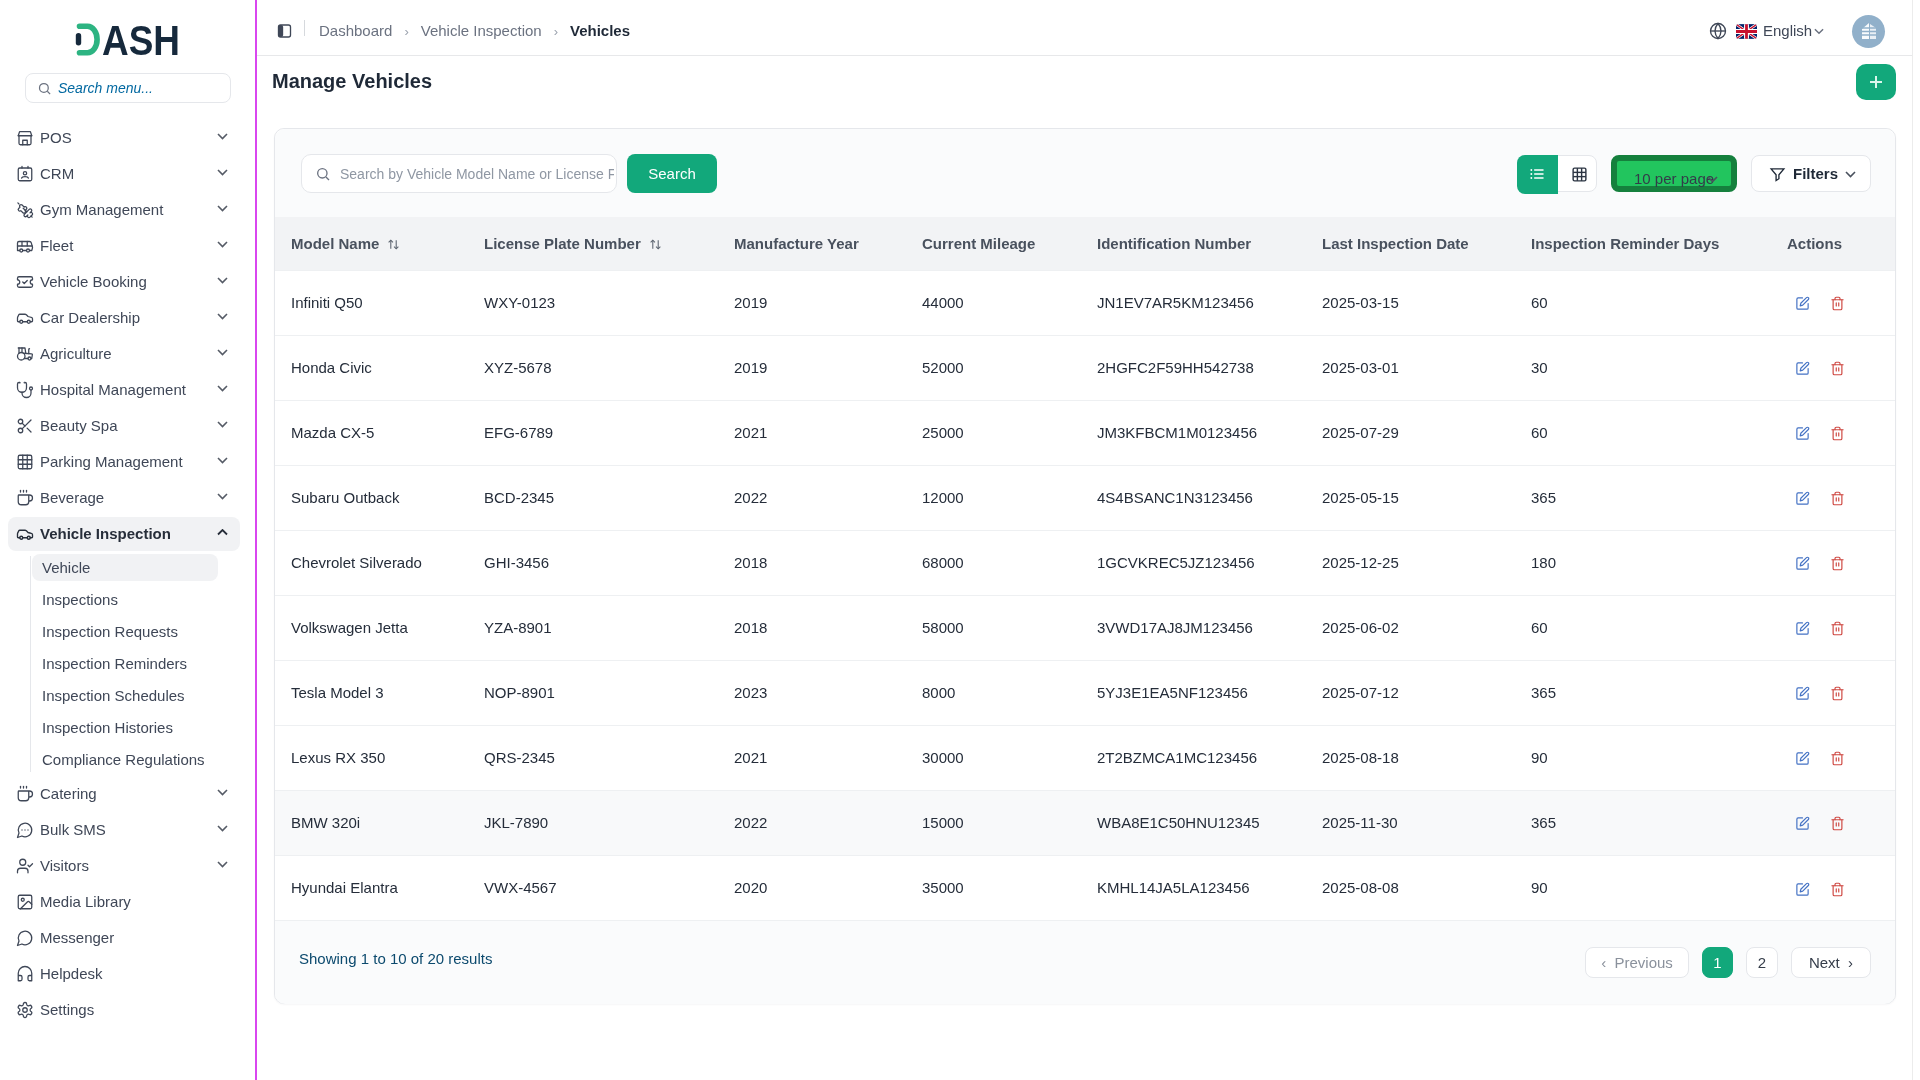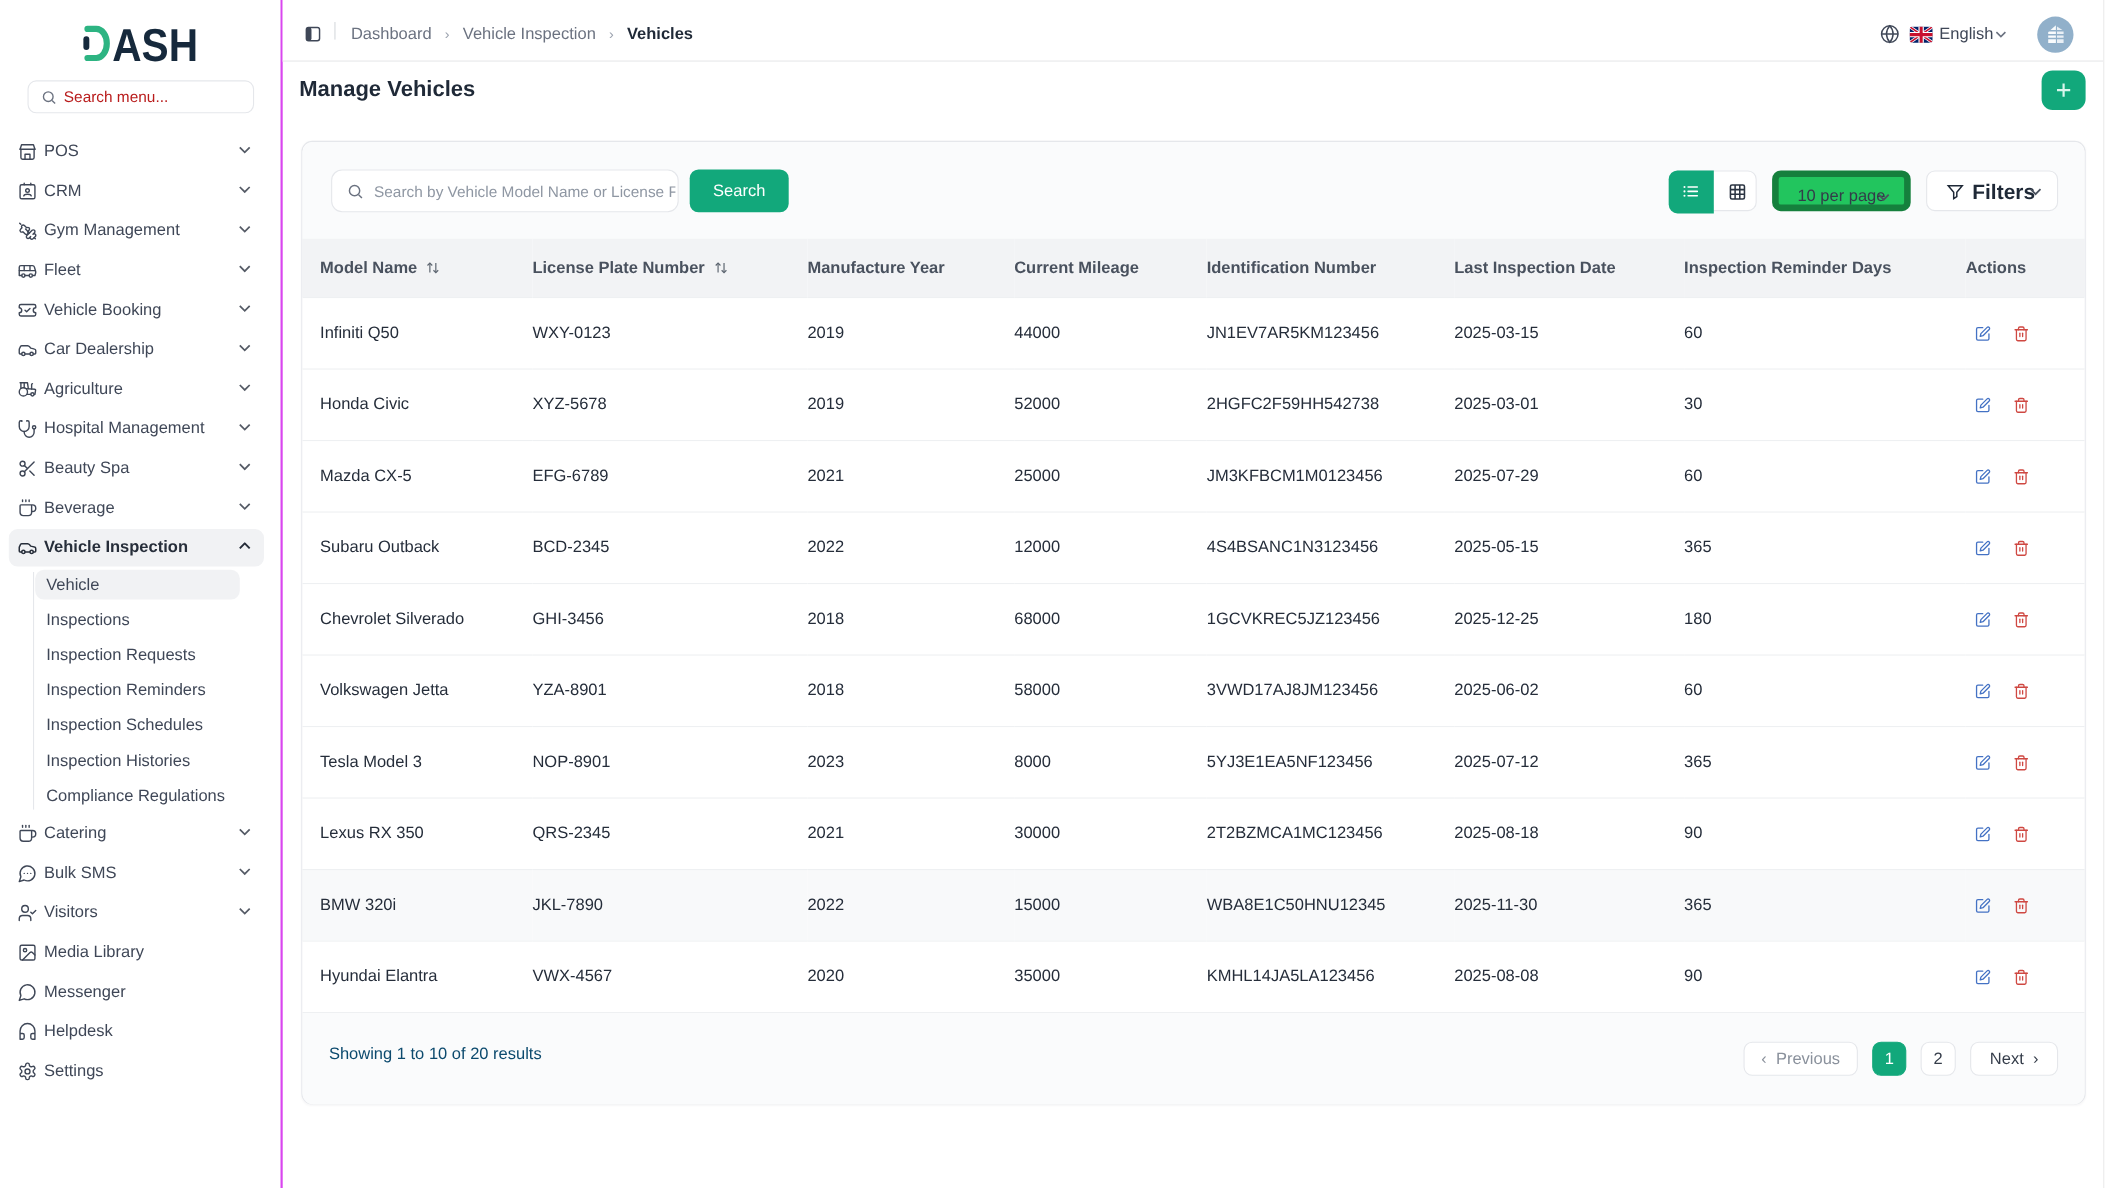--- a/index.html
+++ b/index.html
@@ -4,21 +4,21 @@
 <style>
   * { margin:0; padding:0; box-sizing:border-box; }
   html,body { width:1920px; height:1080px; overflow:hidden; background:#fff;
     font-family:"Liberation Sans", sans-serif; }
   .sidebar { position:absolute; left:0; top:0; width:257px; height:1080px;
     border-right:2px solid #d946ef; background:#fff; }
   .logo { position:absolute; left:0; top:14px; width:256px; height:50px; }
   .s-search { position:absolute; left:25px; top:73px; width:206px; height:30px;
     border:1px solid #e5e7eb; border-radius:8px; background:#fff; }
   .s-search svg { position:absolute; left:11px; top:7px; }
-  .s-search span { position:absolute; left:32px; top:6px; font-size:14px; color:#b91c1c; }
+  .s-search span { position:absolute; left:32px; top:6px; font-size:14px; color:#0369a1;font-style:italic; }
   .menu { position:absolute; left:0; top:120px; width:256px; }
   .mi { position:relative; height:36px; }
   .mi .ico { position:absolute; left:16px; top:9px; width:18px; height:18px; }
   .mi .lbl { position:absolute; left:40px; top:9px; font-size:15px; color:#3f4757; }
   .mi .chev { position:absolute; right:28px; top:13px; }
   .mi.active .hl { position:absolute; left:8px; top:1px; right:16px; bottom:1px;
     background:#f1f2f4; border-radius:8px; }
   .mi.active .lbl { font-weight:700; color:#272e3a; }
   .sub { position:relative; }
   .subline { position:absolute; left:30px; top:4px; bottom:4px; width:1px; background:#e5e7eb; }
@@ -61,21 +61,21 @@
     background:#12a87b; border-radius:8px 0 0 8px; }
   .tg-l svg { position:absolute; left:12px; top:11px; }
   .tg-r svg { position:absolute; left:53px; top:10px; }
   .perpage { position:absolute; left:1336px; top:26px; width:126px; height:37px;
     border:6px solid #15803d; border-radius:8px; background:#22c55e; }
   .perpage span { position:absolute; left:17px; top:9px; font-size:15px; color:#333c49; }
   .perpage svg { position:absolute; right:13px; top:15px; }
   .filters { position:absolute; left:1476px; top:26px; width:120px; height:37px;
     border:1px solid #e5e7eb; border-radius:8px; background:#fff; }
   .filters svg.f { position:absolute; left:17px; top:10px; }
-  .filters span { position:absolute; left:41px; top:9px; font-size:19px; color:#1f2937; font-weight:700;}
+  .filters span { position:absolute; left:41px; top:9px; font-size:15px; color:#1f2937; font-weight:700;}
   .filters svg.c { position:absolute; right:14px; top:15px; }
 
   table.grid { position:absolute; left:0; top:88px; width:1620px;
     border-collapse:collapse; table-layout:fixed; }
   table.grid col.c1 { width:209px; } table.grid col.c2 { width:250px; }
   table.grid col.c3 { width:188px; } table.grid col.c4 { width:175px; }
   table.grid col.c5 { width:225px; } table.grid col.c6 { width:209px; }
   table.grid col.c7 { width:256px; } table.grid col.c8 { width:108px; }
   table.grid th { height:53px; background:#f2f3f5; font-size:15px; font-weight:700;
     color:#49515e; text-align:left; padding:0; vertical-align:middle; }
@@ -219,20 +219,33 @@
       </div>
     <div class="mi">
         <svg class="ico" viewBox="0 0 24 24" fill="none" stroke="#3f4757" stroke-width="1.7" stroke-linecap="round" stroke-linejoin="round">
           <circle cx="6" cy="6" r="3"></circle>
           <path d="M8.12 8.12 12 12"></path>
           <path d="M20 4 8.12 15.88"></path>
           <circle cx="6" cy="18" r="3"></circle>
           <path d="M14.8 14.8 20 20"></path>
         </svg>
         <span class="lbl">Beauty Spa</span>
+        <svg class="chev" width="11" height="7" viewBox="0 0 11 7" fill="none" stroke="#555b66" stroke-width="1.6">
+          <polyline points="1,1 5.5,5.5 10,1"></polyline>
+        </svg>
+      </div>
+    <div class="mi">
+        <svg class="ico" viewBox="0 0 24 24" fill="none" stroke="#3f4757" stroke-width="1.7" stroke-linecap="round" stroke-linejoin="round">
+          <rect x="3" y="3" width="18" height="18" rx="2"></rect>
+          <path d="M3 9h18"></path>
+          <path d="M3 15h18"></path>
+          <path d="M9 3v18"></path>
+          <path d="M15 3v18"></path>
+        </svg>
+        <span class="lbl">Parking Management</span>
         <svg class="chev" width="11" height="7" viewBox="0 0 11 7" fill="none" stroke="#555b66" stroke-width="1.6">
           <polyline points="1,1 5.5,5.5 10,1"></polyline>
         </svg>
       </div>
     <div class="mi">
         <svg class="ico" viewBox="0 0 24 24" fill="none" stroke="#3f4757" stroke-width="1.7" stroke-linecap="round" stroke-linejoin="round">
           <path d="M10 2v2"></path>
           <path d="M14 2v2"></path>
           <path d="M16 8a1 1 0 0 1 1 1v8a4 4 0 0 1-4 4H7a4 4 0 0 1-4-4V9a1 1 0 0 1 1-1h14a4 4 0 1 1 0 8h-1"></path>
           <path d="M6 2v2"></path>

